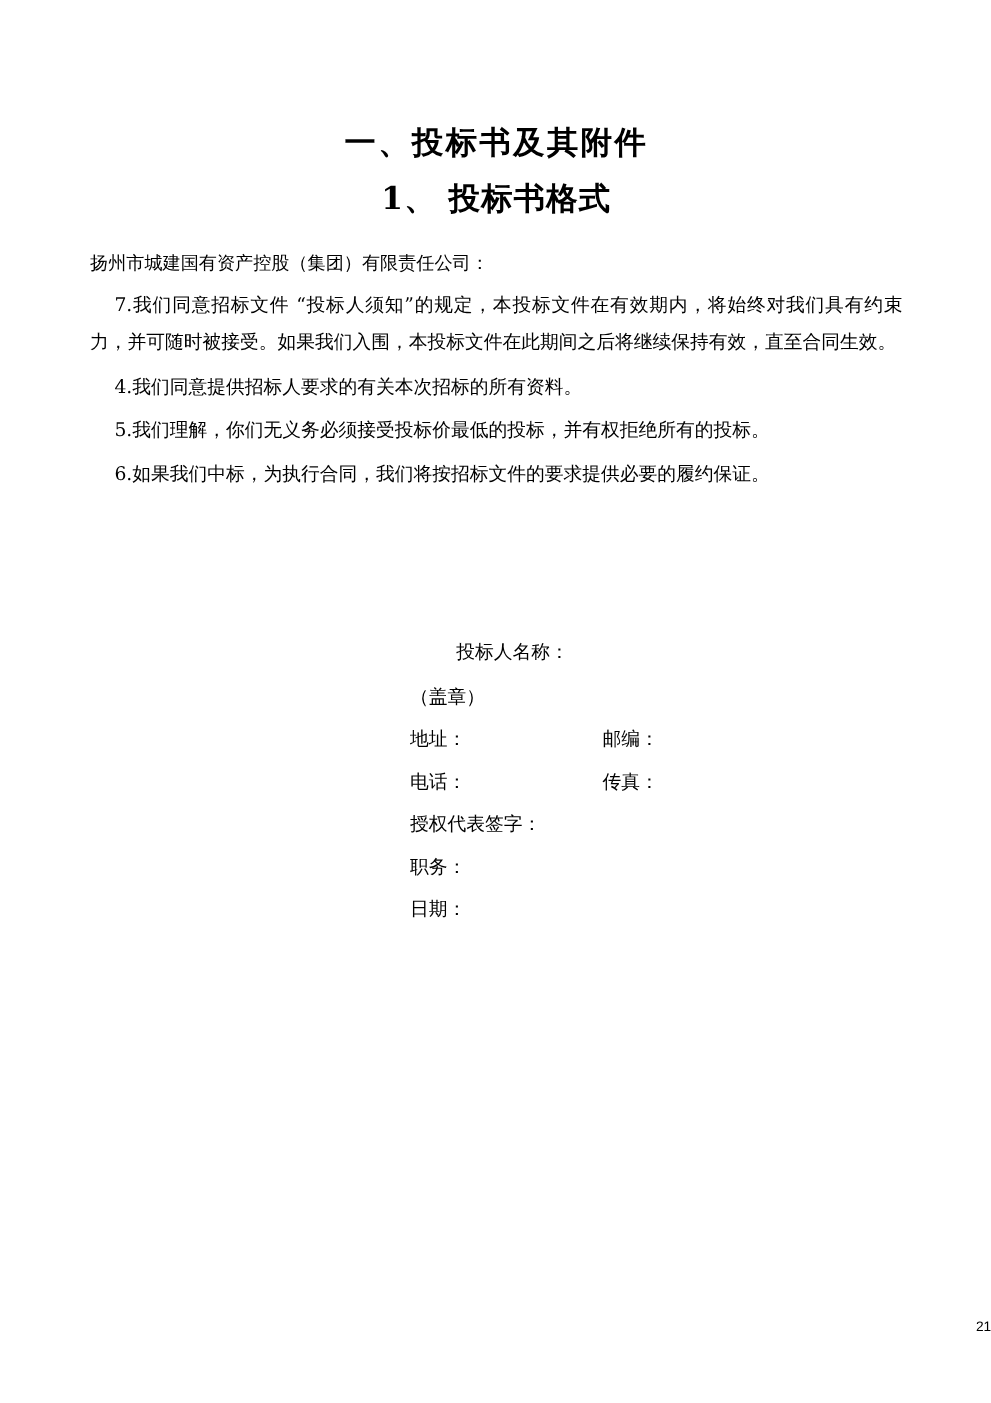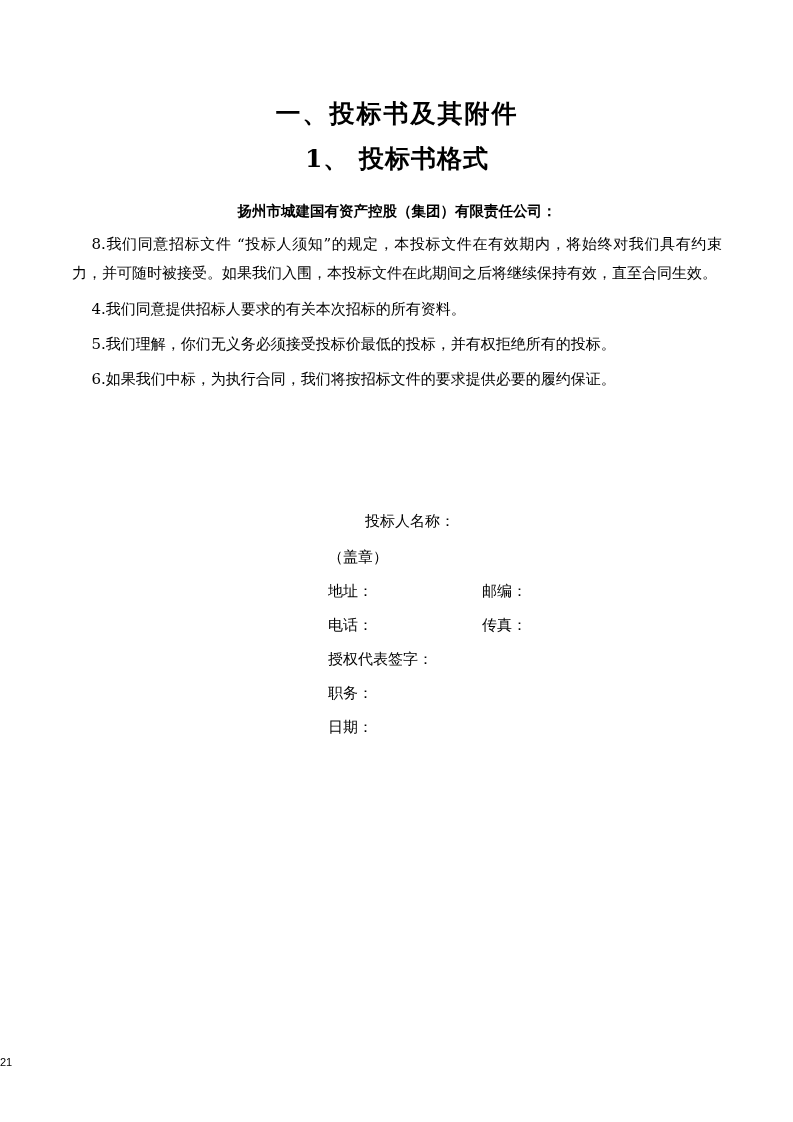--- a/index.html
+++ b/index.html
@@ -38,24 +38,23 @@
   .doc-subtitle {
     text-align: center;
     font-size: 25px;
     font-weight: bold;
     margin: 10px 0 0 0;
     line-height: 1.4;
     letter-spacing: 1px;
   }
   .addressee {
     font-size: 14.5px;
-    font-weight: bold;
+    font-weight: normal;
     margin-top: 22px;
     line-height: 1.8;
-    text-align: center;
   }
   p.body-text {
     font-size: 15px;
     line-height: 1.95;
     margin: 6px 0 0 0;
     text-align: justify;
   }
   p.body-text.indent {
     text-indent: 2em;
   }
@@ -99,40 +98,40 @@
   .sig-row .lbl-right {
     position: absolute;
     left: 170px;
     top: 0;
   }
   .page-number {
     position: absolute;
     left: 0;
     right: 0;
     top: 1040px;
-    text-align: left;
+    text-align: right;
     font-size: 11px;
     font-family: "Liberation Sans", sans-serif;
   }
 </style>
 </head>
 <body>
 
 <div class="page">
   <div class="content">
 
     <h1 class="doc-title">一、投标书及其附件</h1>
     <h2 class="doc-subtitle">1、 投标书格式</h2>
 
     <div class="addressee">扬州市城建国有资产控股（集团）有限责任公司：</div>
 
 
 
 
-    <p class="body-text indent-sm">8.我们同意招标文件 “投标人须知”的规定，本投标文件在有效期内，将始终对我们具有约束力，并可随时被接受。如果我们入围，本投标文件在此期间之后将继续保持有效，直至合同生效。</p>
+    <p class="body-text indent-sm">7.我们同意招标文件 “投标人须知”的规定，本投标文件在有效期内，将始终对我们具有约束力，并可随时被接受。如果我们入围，本投标文件在此期间之后将继续保持有效，直至合同生效。</p>
     <p class="body-text indent-sm">4.我们同意提供招标人要求的有关本次招标的所有资料。</p>
     <p class="body-text indent-sm">5.我们理解，你们无义务必须接受投标价最低的投标，并有权拒绝所有的投标。</p>
     <p class="body-text indent-sm">6.如果我们中标，为执行合同，我们将按招标文件的要求提供必要的履约保证。</p>
 
     <div class="signature-block">
       <div class="sig-name">投标人名称：</div>
       <div class="sig-rows">
         <div class="sig-row">
           <span class="lbl-left">（盖章）</span>
         </div>

